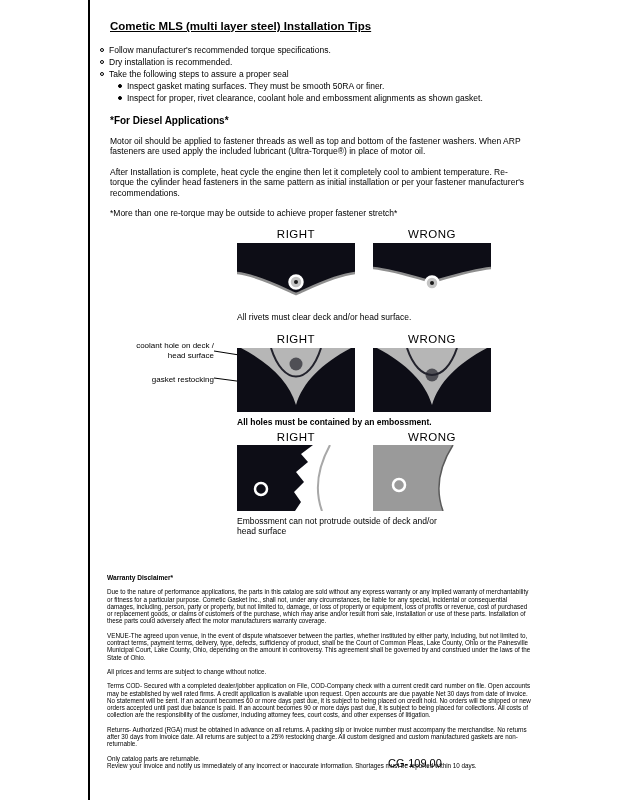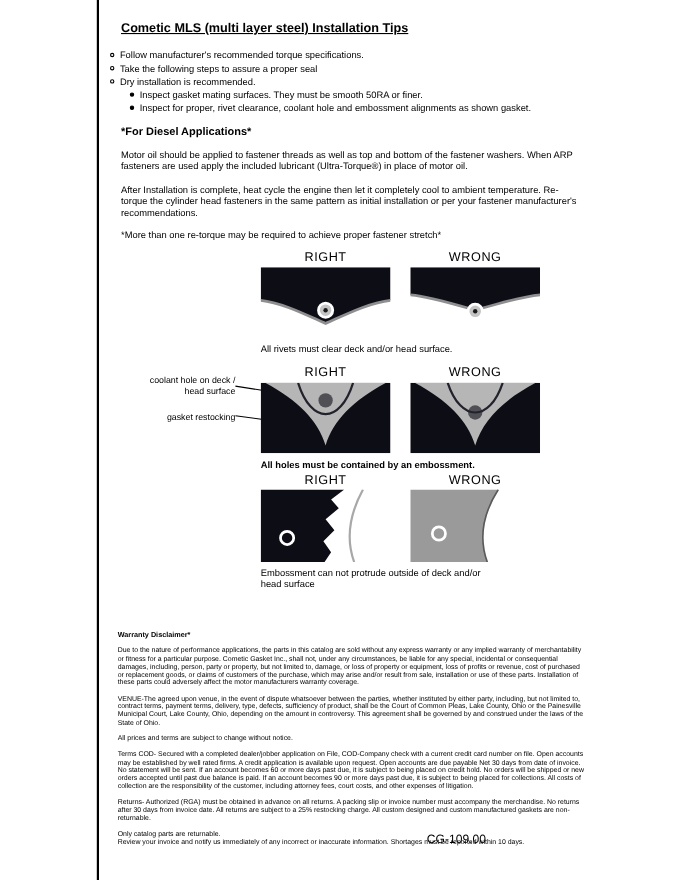--- a/index.html
+++ b/index.html
@@ -43,41 +43,41 @@
 
   <h1 class="abs title">Cometic MLS (multi layer steel) Installation Tips</h1>
 
   <div class="abs tips">
     <div class="tip-row">
       <span class="marker"></span>
       <span>Follow manufacturer's recommended torque specifications.</span>
     </div>
     <div class="tip-row">
       <span class="marker"></span>
-      <span>Take the following steps to assure a proper seal</span>
+      <span>Dry installation is recommended.</span>
     </div>
     <div class="tip-row">
       <span class="marker"></span>
-      <span>Dry installation is recommended.</span>
+      <span>Take the following steps to assure a proper seal</span>
     </div>
     <div class="tip-row sub">
       <span class="marker filled"></span>
       <span>Inspect gasket mating surfaces.  They must be smooth 50RA or finer.</span>
     </div>
     <div class="tip-row sub">
       <span class="marker filled"></span>
       <span>Inspect for proper, rivet clearance, coolant hole and embossment alignments as shown gasket.</span>
     </div>
   </div>
 
   <div class="abs diesel">
     <h2>*For Diesel Applications*</h2>
     <p>Motor oil should be applied to fastener threads as well as top and bottom of the fastener washers. When ARP fasteners are used apply the included lubricant (Ultra-Torque®) in place of motor oil.</p>
     <p>After Installation is complete, heat cycle the engine then let it completely cool to ambient temperature. Re-torque the cylinder head fasteners in the same pattern as initial installation or per your fastener manufacturer's recommendations.</p>
-    <p class="note">*More than one re-torque may be required to achieve proper fastener stretch*</p>
+    <p class="note">*More than one re-torque may be outside to achieve proper fastener stretch*</p>
   </div>
 
   <div class="abs diagrams">
 
     <div class="dg-header" style="left:237px; top:0;">RIGHT</div>
     <div class="dg-header" style="left:373px; top:0;">WRONG</div>
     <div class="dg-img" style="left:237px; top:15px;">
       <svg viewBox="0 0 118 64" width="118" height="64">
         <rect width="118" height="64" fill="#ffffff"></rect>
         <path d="M0,0 H118 V30 C98,32 73,45 59,51 C45,45 20,32 0,30 Z" fill="#0d0d16"></path>

